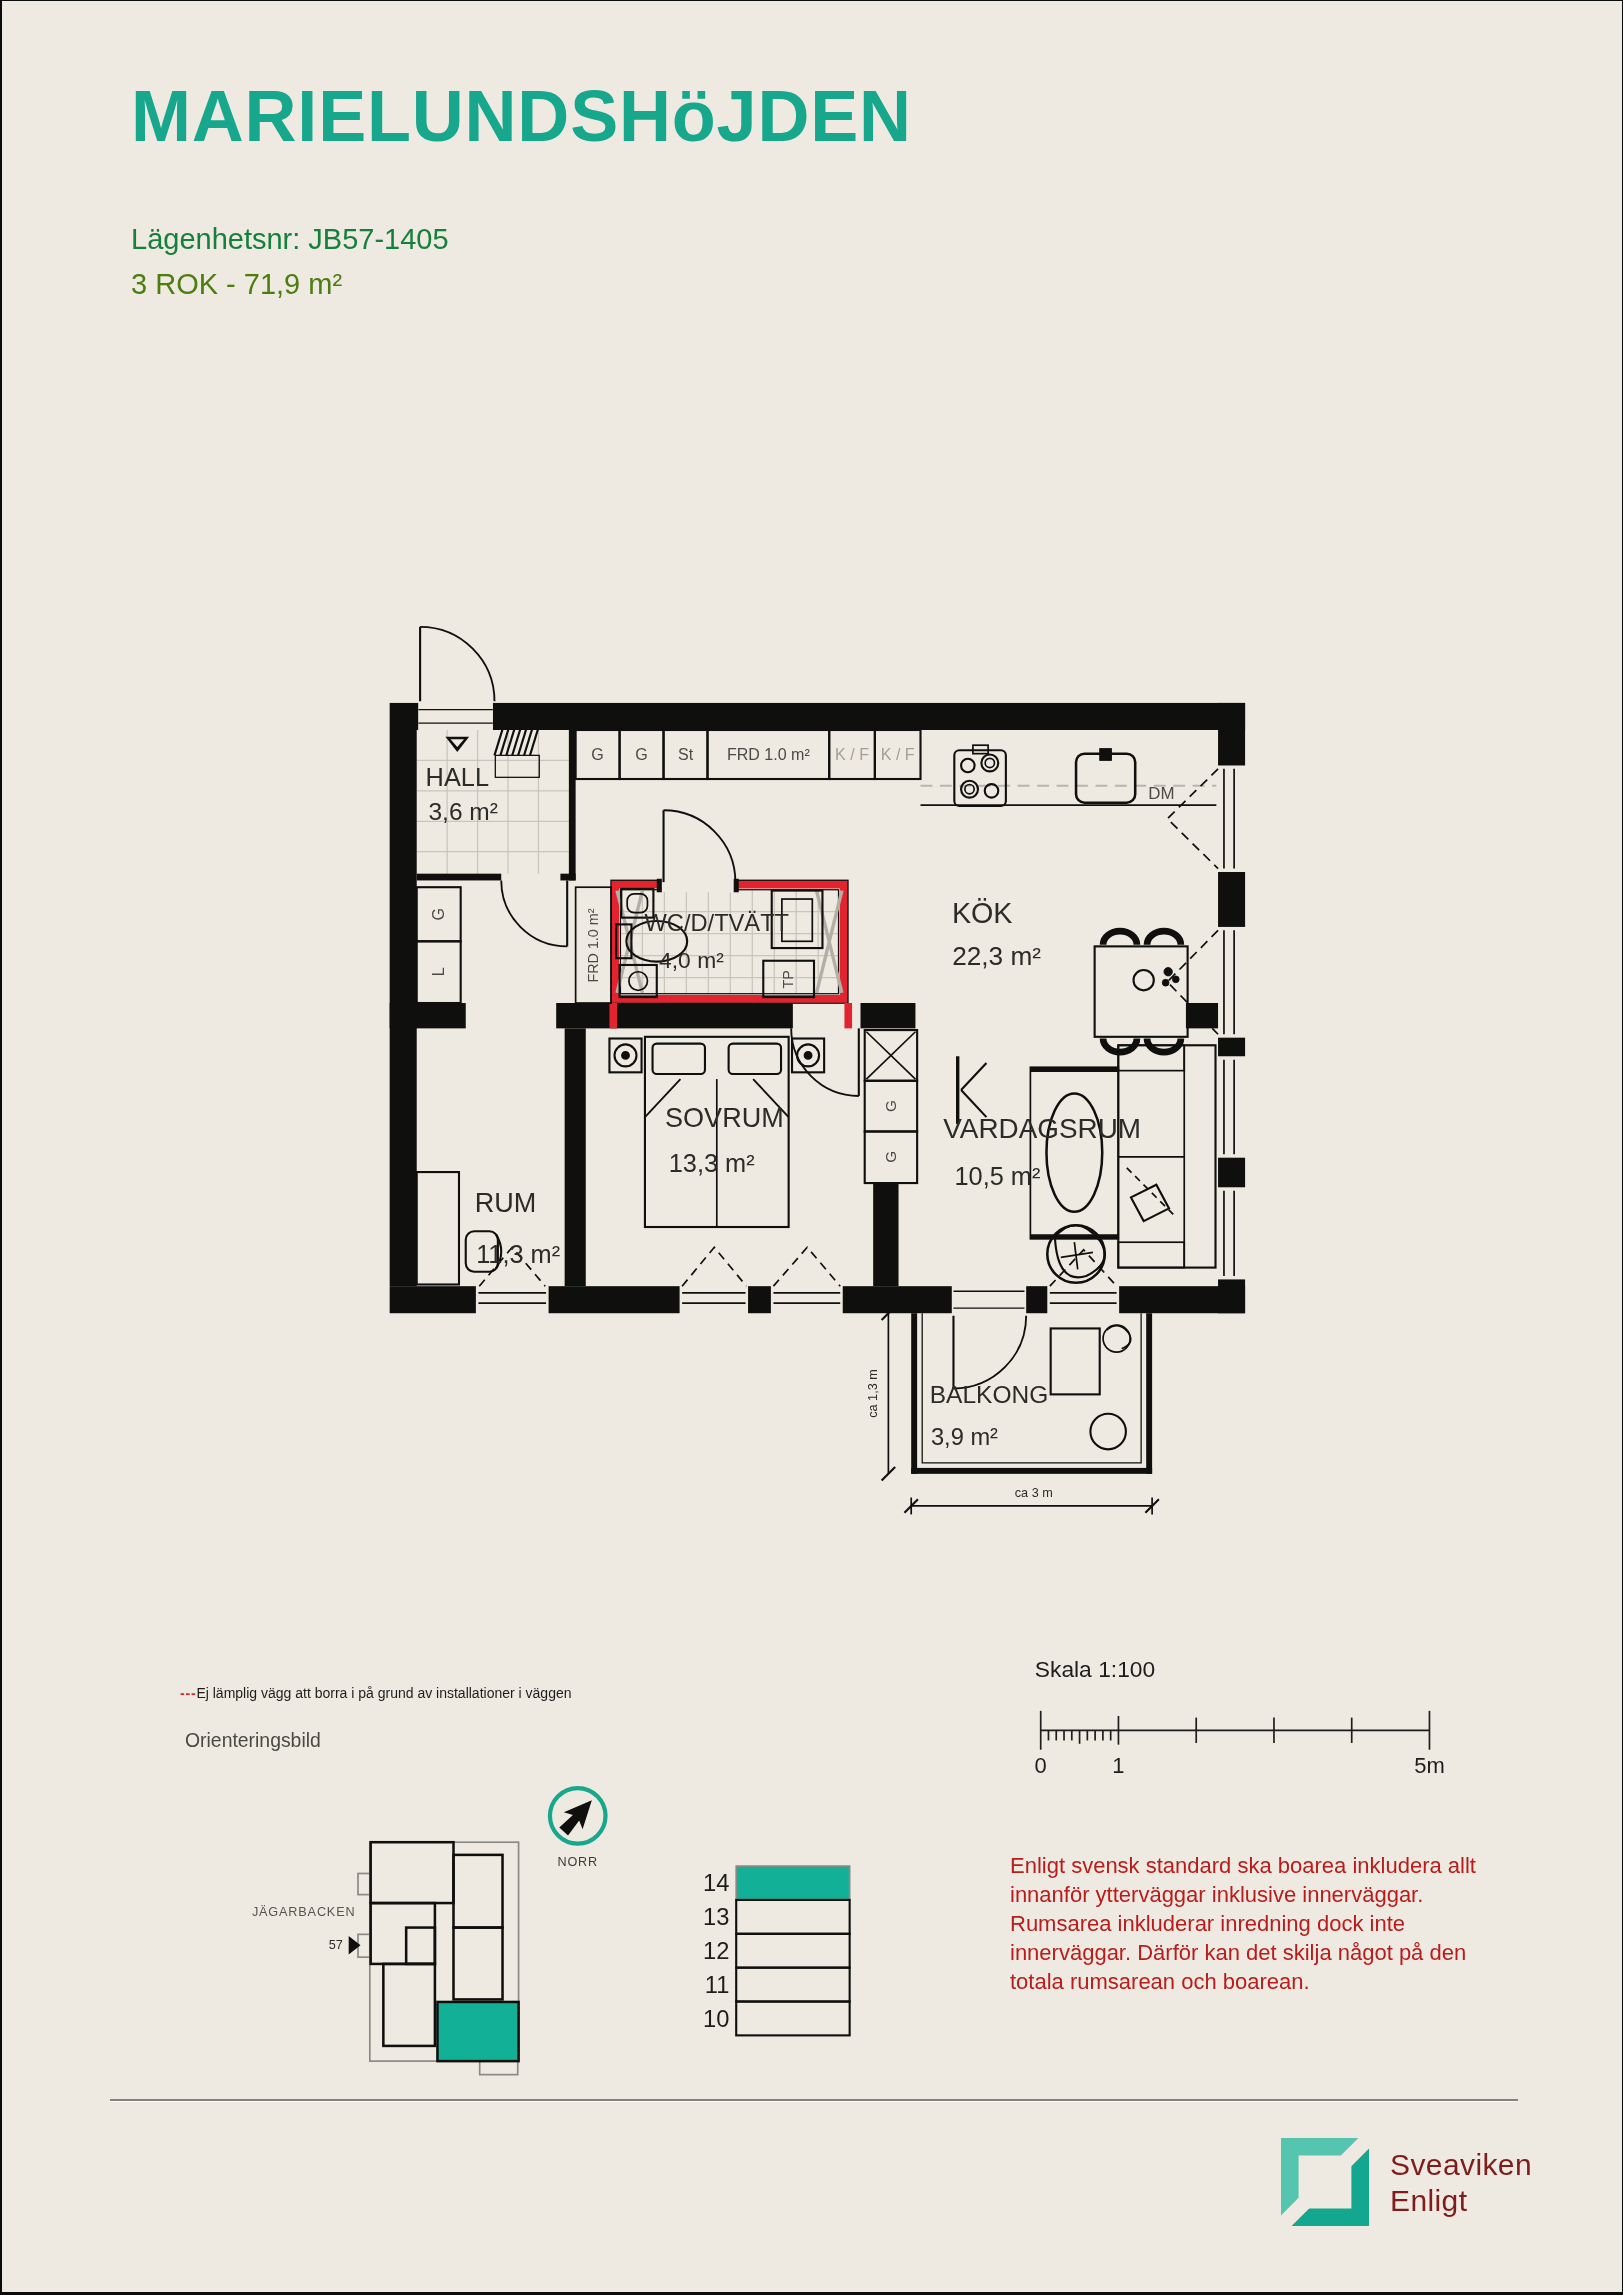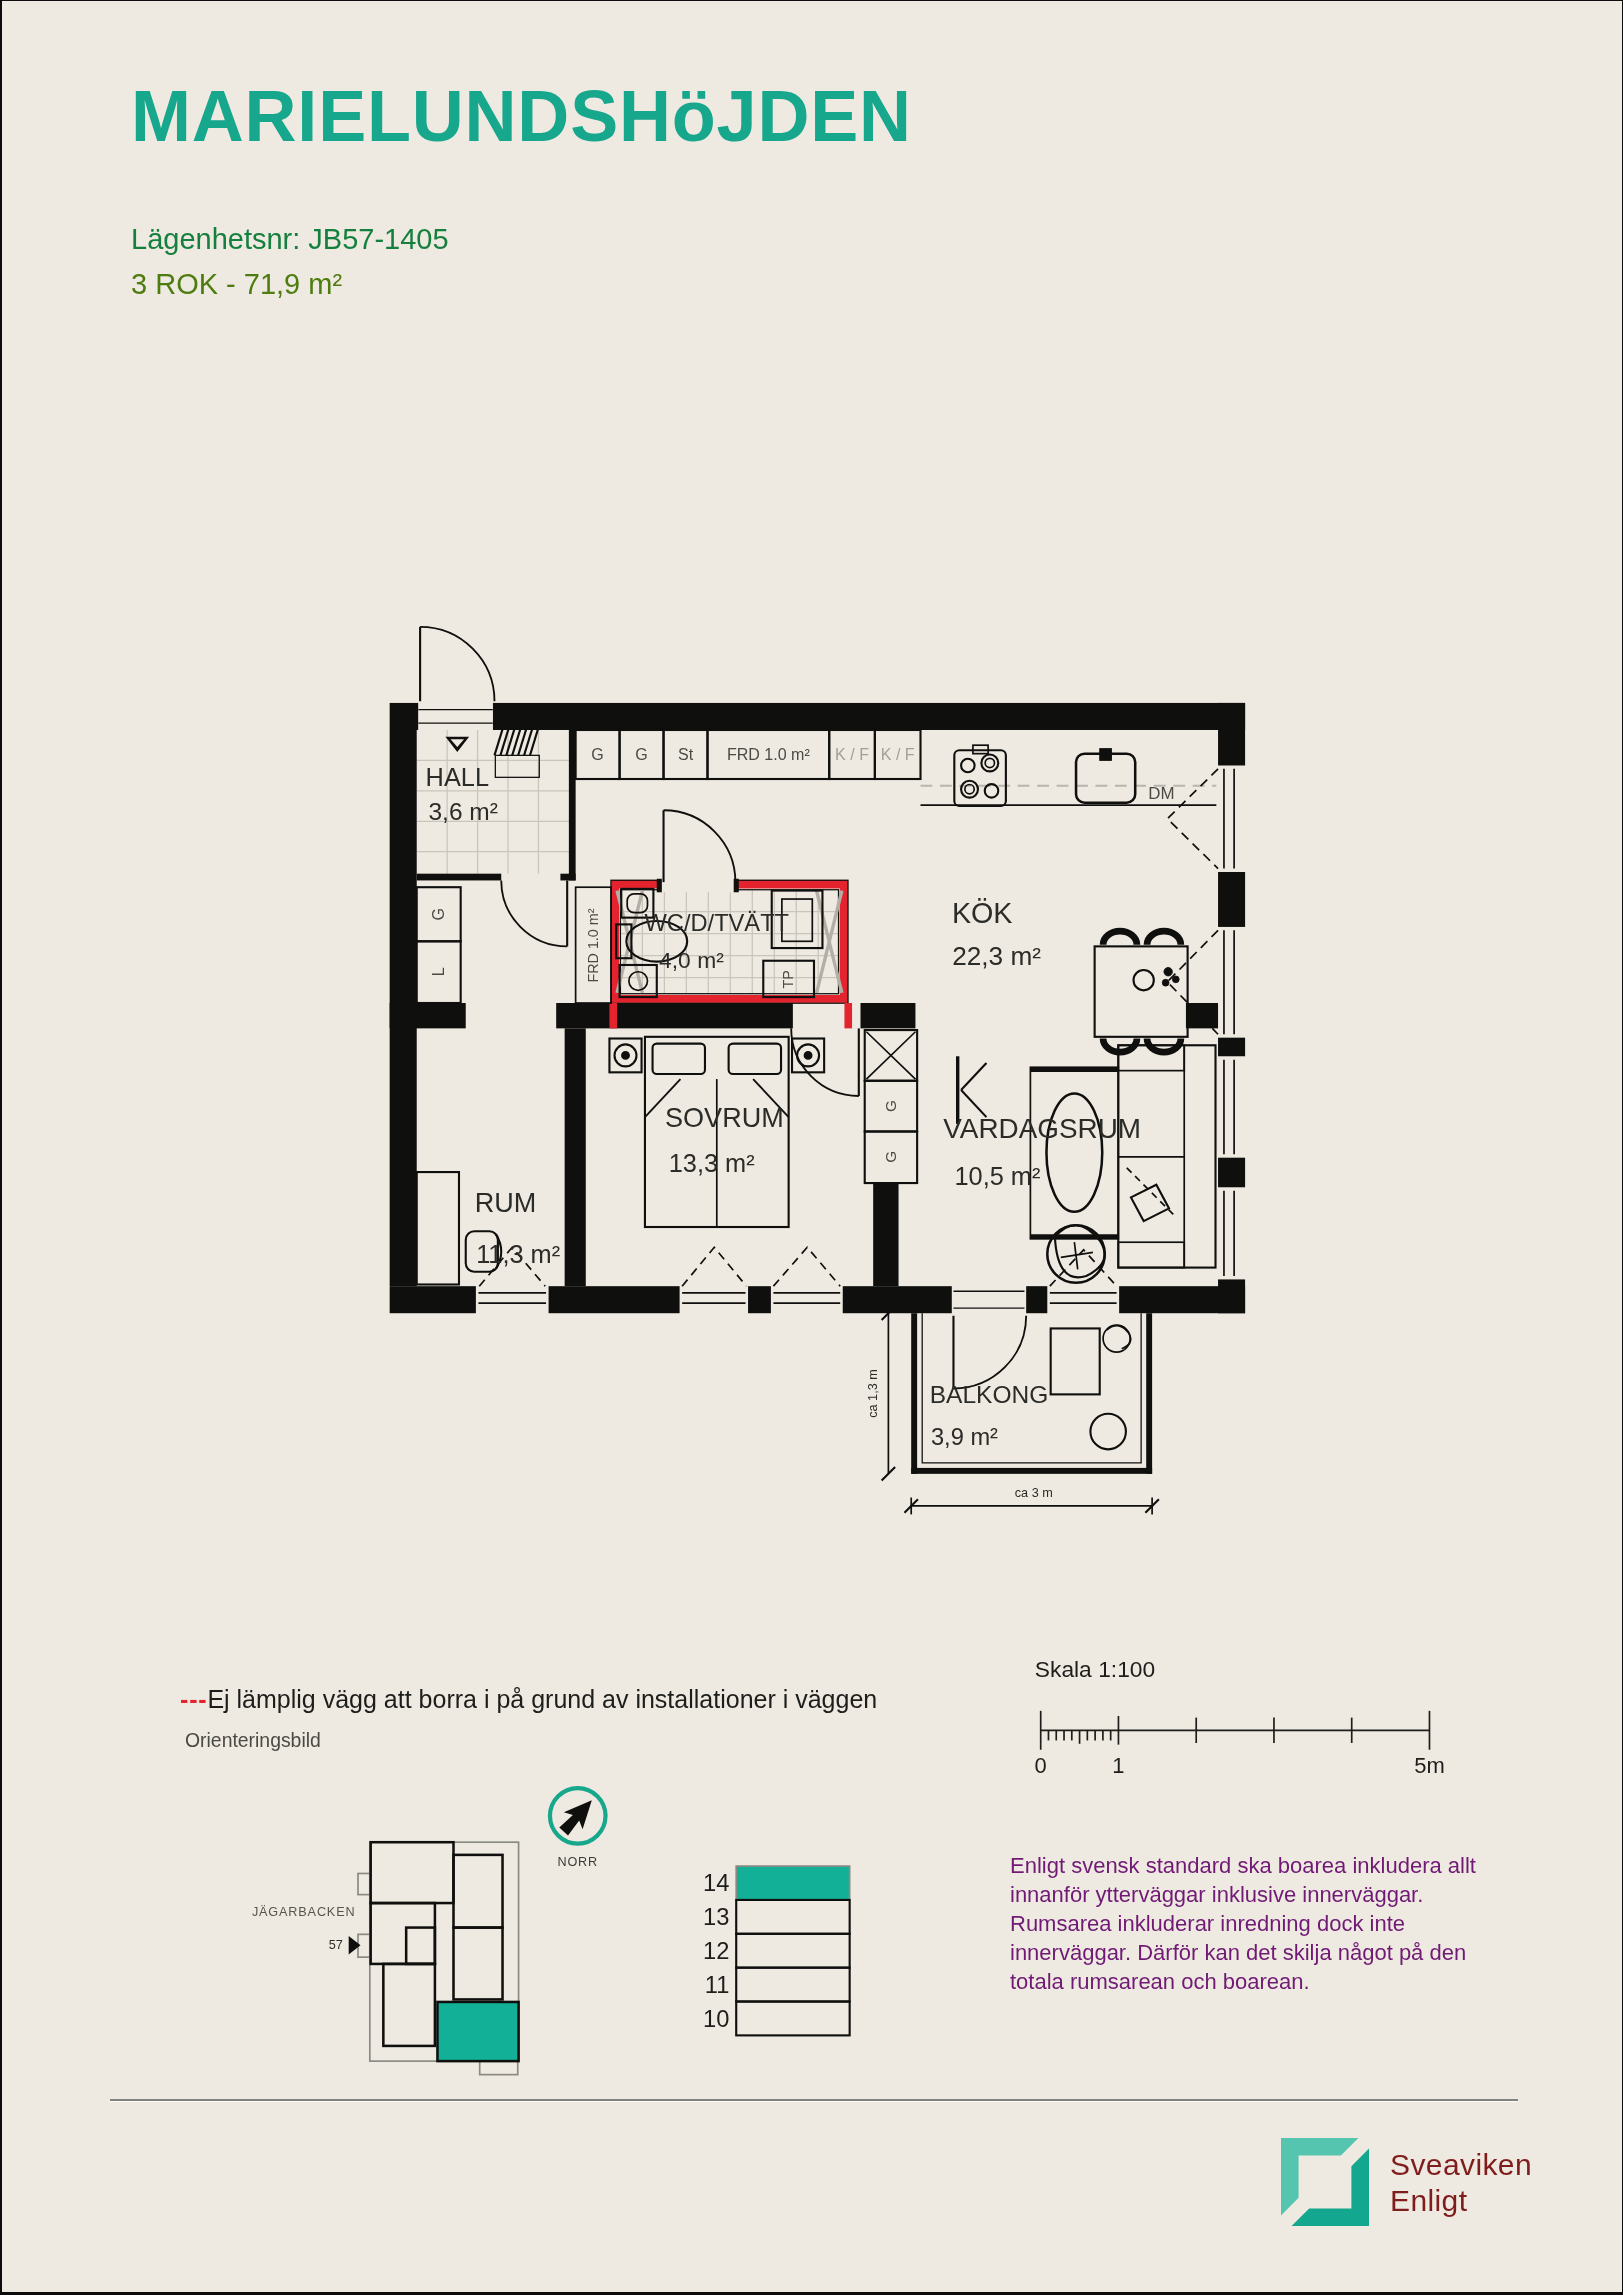--- a/index.html
+++ b/index.html
@@ -3,24 +3,24 @@
 <meta charset="utf-8">
 <style>
   html,body{margin:0;padding:0;background:#d8d4cc;}
   .page{position:relative;width:1623px;height:2295px;background:#efeae1;
         border:1.7px solid #0c0c0c;border-left-width:2.5px;border-bottom-width:3.4px;
         box-sizing:border-box;overflow:hidden;font-family:"Liberation Sans",sans-serif;}
   .abs{position:absolute;}
   .title{left:129px;top:74px;font-size:72px;font-weight:bold;color:#16a78c;letter-spacing:0.8px;}
   .sub1{left:129px;top:222px;font-size:29px;color:#15803d;}
   .sub2{left:129px;top:267px;font-size:29px;color:#4d7c0f;}
-  .note{left:178px;top:1684px;font-size:25px;color:#1d1d1b;white-space:nowrap;}
+  .note{left:178px;top:1684px;font-size:14px;color:#1d1d1b;white-space:nowrap;}
   .note .dash{color:#e3232e;font-weight:bold;letter-spacing:0.8px;}
   .orient{left:183px;top:1728px;font-size:19.4px;color:#4a4a44;}
-  .legal{left:1008px;top:1850px;width:507px;font-size:22px;line-height:29px;color:#701a75;}
+  .legal{left:1008px;top:1850px;width:507px;font-size:22px;line-height:29px;color:#b91c1c;}
   .logo-text{left:1388px;top:2146px;font-size:30px;line-height:36px;color:#7f1d1d;letter-spacing:0.4px;}
   .divider{left:108px;top:2098px;width:1408px;height:0;border-top:2.5px solid #82827c;border-bottom:0.8px solid #fbfaf6;}
   svg text{font-family:"Liberation Sans",sans-serif;}
   .plantxt{fill:#2b2b28;}
   .smalllbl{fill:#4a4a46;}
   .graylbl{fill:#a39f96;}
 </style>
 </head>
 <body>
 

